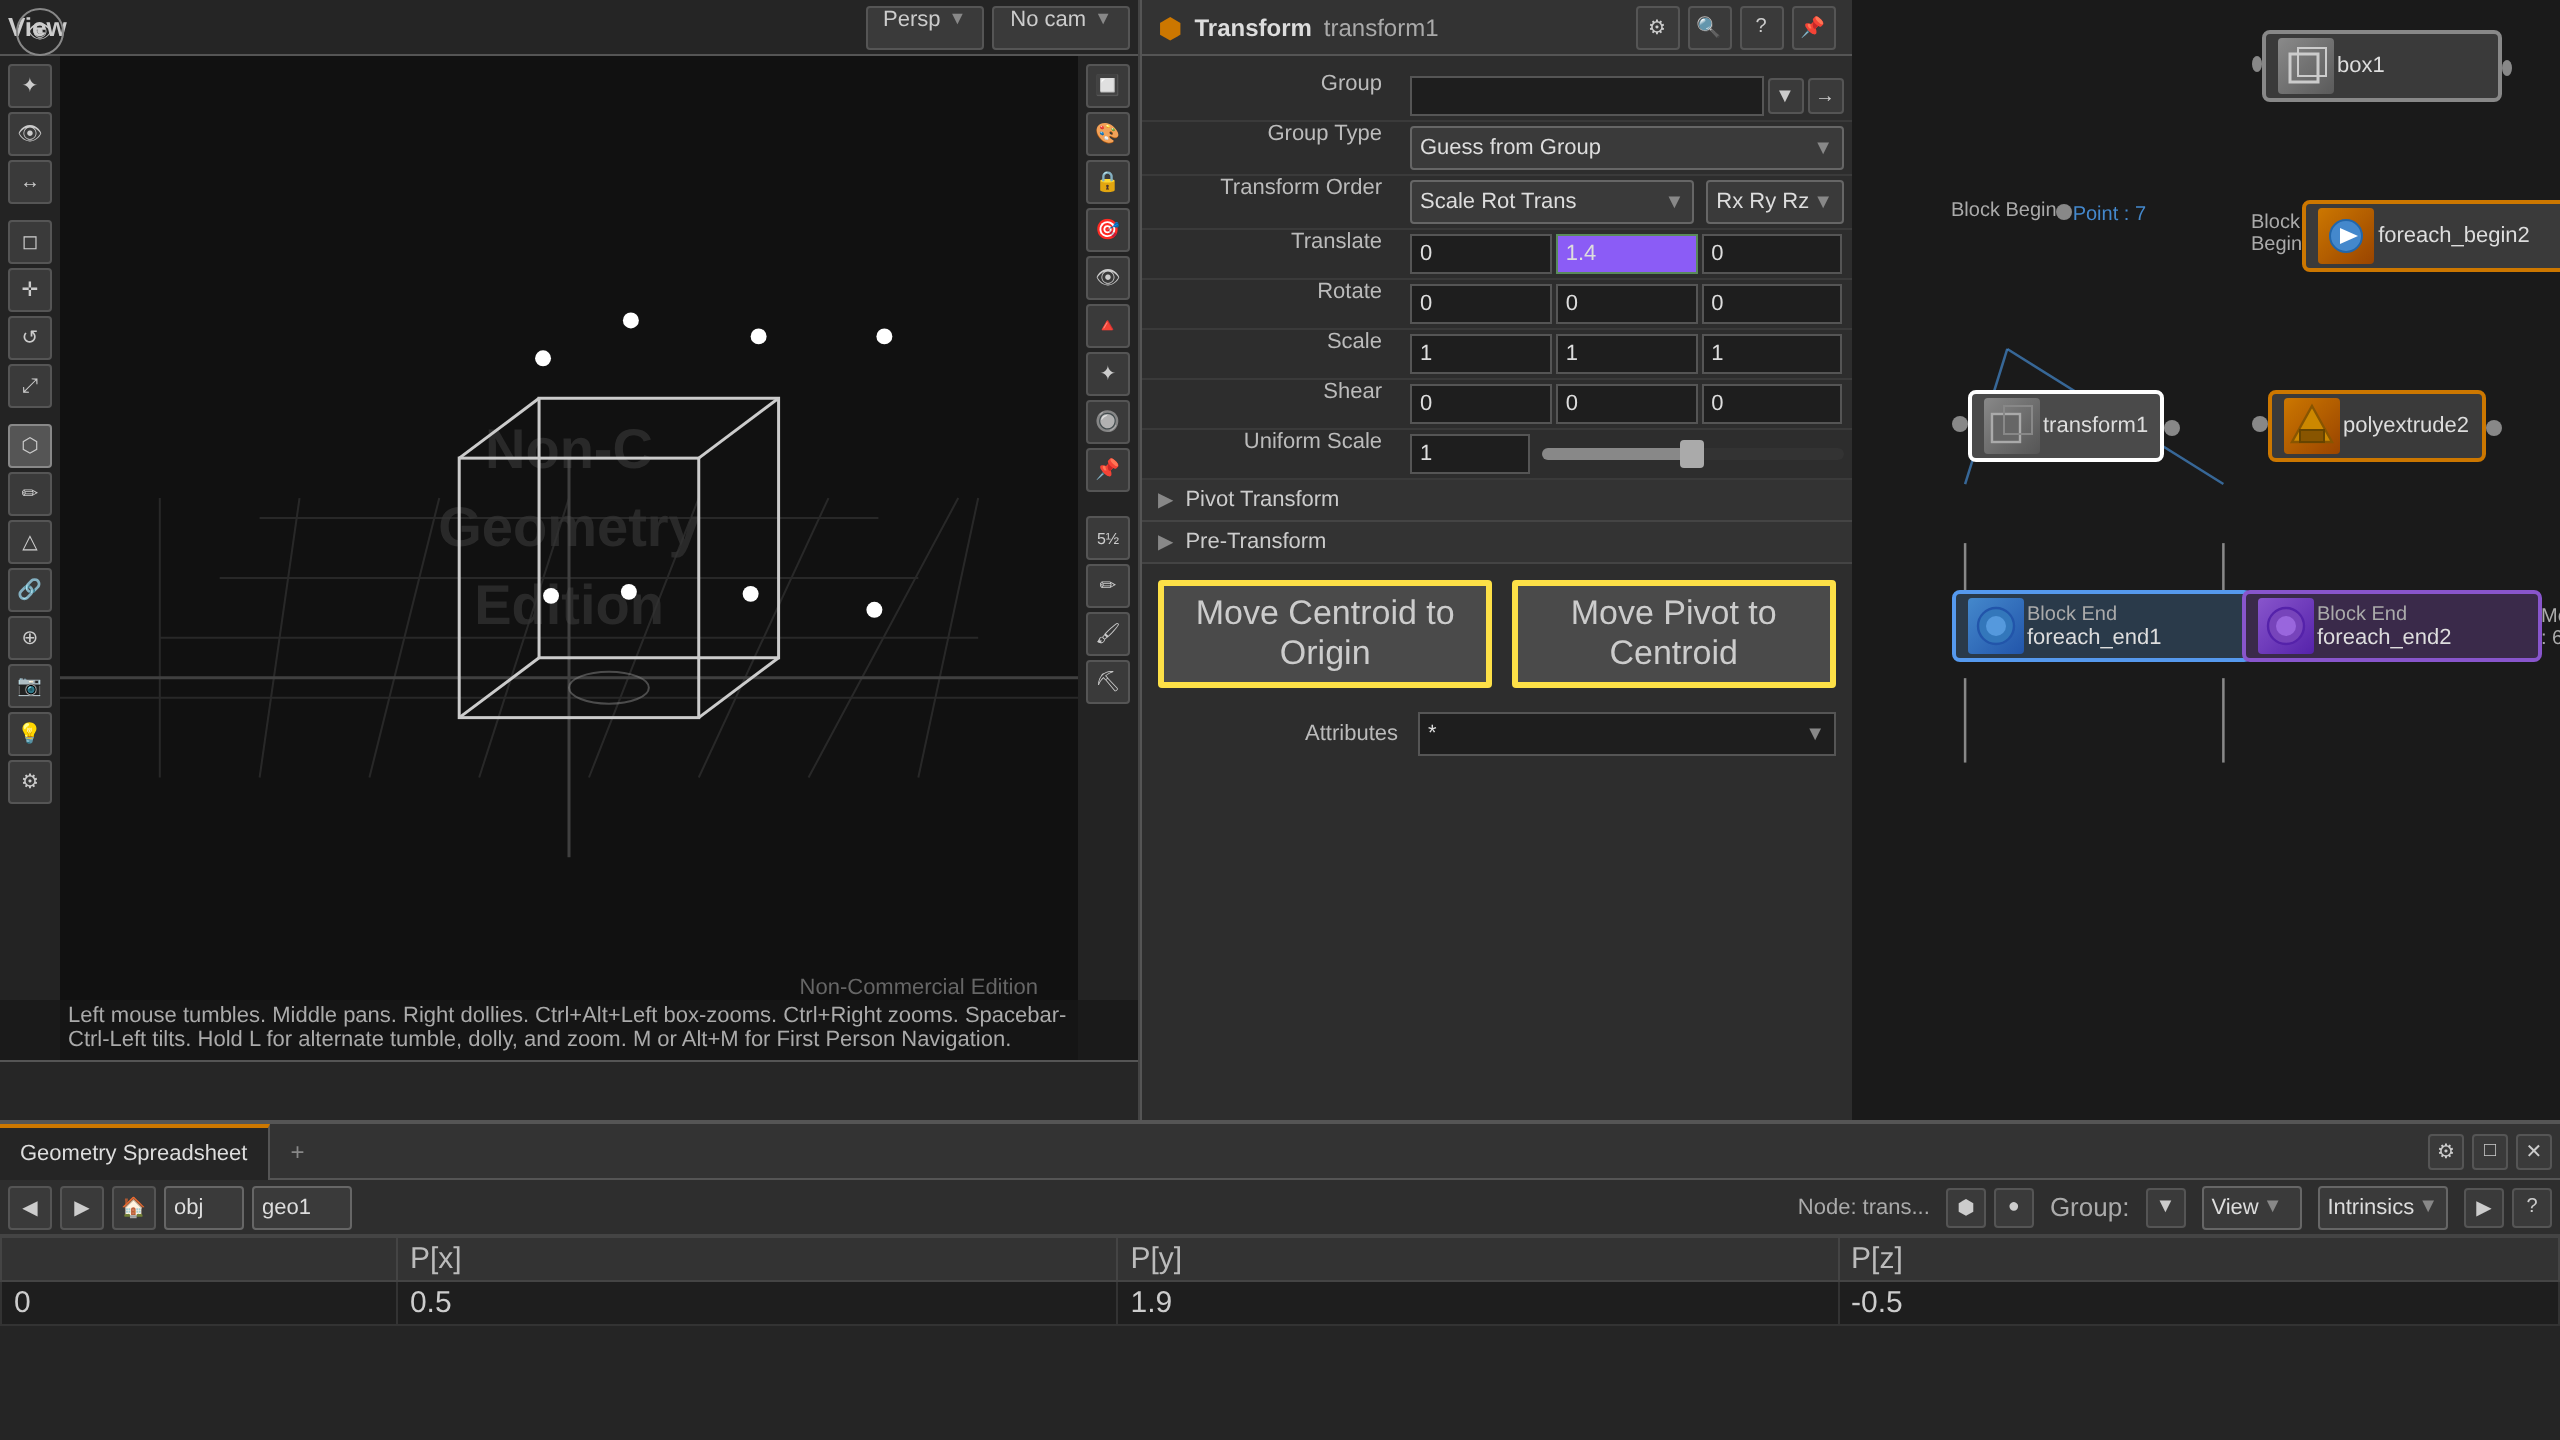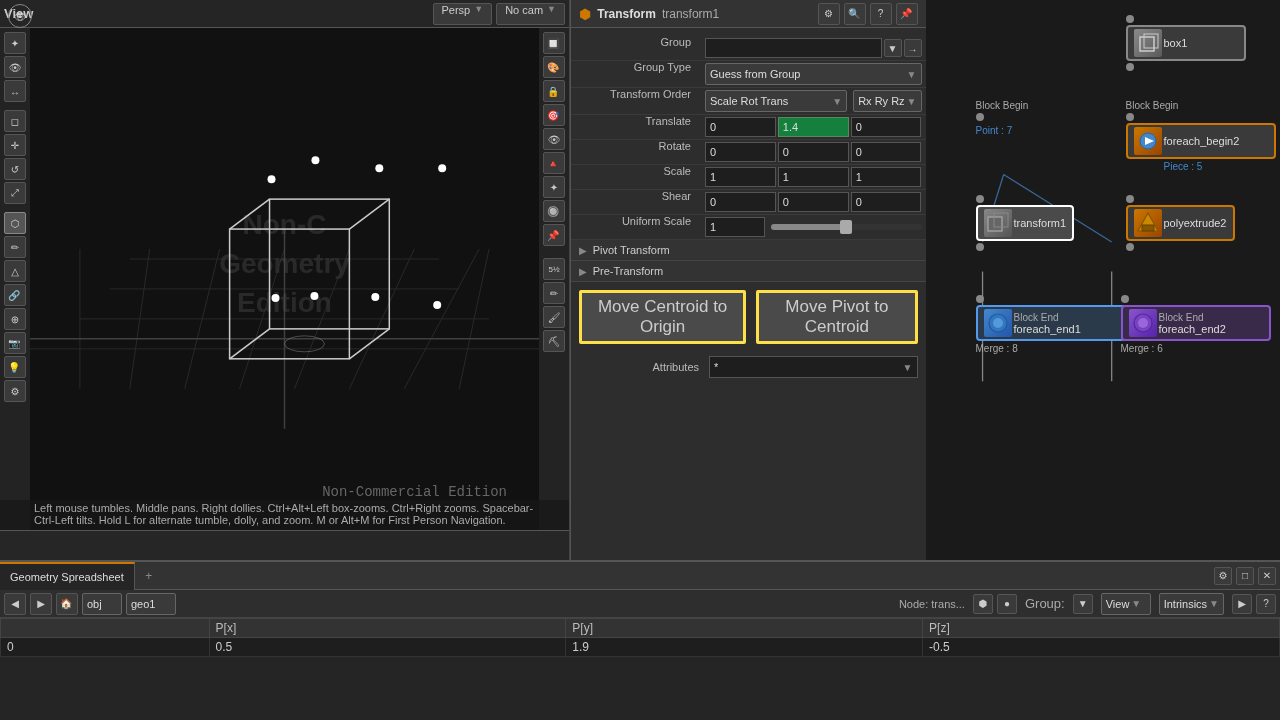--- a/index.html
+++ b/index.html
@@ -7,79 +7,79 @@
 
     .top-area { display: flex; height: 560px; }
 
     
     .viewport { width: 570px; height: 560px; background: #1a1a1a; position: relative; border-right: 1px solid #444; }
     .viewport-toolbar-top { position: absolute; top: 0; left: 0; right: 0; height: 28px; display: flex; align-items: center; background: rgba(40,40,40,0.8); border-bottom: 1px solid #555; padding: 0 4px; gap: 4px; z-index: 10; }
     .viewport-toolbar-left { position: absolute; top: 28px; left: 0; width: 30px; bottom: 60px; background: rgba(40,40,40,0.7); display: flex; flex-direction: column; align-items: center; padding: 4px 0; gap: 2px; }
     .viewport-toolbar-right { position: absolute; top: 28px; right: 0; width: 30px; bottom: 60px; background: rgba(40,40,40,0.7); display: flex; flex-direction: column; align-items: center; padding: 4px 0; gap: 2px; }
     .viewport-canvas { position: absolute; top: 28px; left: 30px; right: 30px; bottom: 60px; background: #111; overflow: hidden; }
     .viewport-info { position: absolute; bottom: 30px; left: 30px; right: 30px; height: 30px; font-size: 11px; color: #aaa; padding: 2px 4px; background: rgba(20,20,20,0.7); }
-    .non-commercial { position: absolute; bottom: 30px; right: 32px; font-size: 14px; color: #666; font-family: Liberation Mono, monospace; }
+    .non-commercial { position: absolute; bottom: 30px; right: 20px; font-size: 11px; color: #666; }
     .viewport-bottom { position: absolute; bottom: 0; left: 0; right: 0; height: 30px; background: rgba(40,40,40,0.9); border-top: 1px solid #555; display: flex; align-items: center; padding: 0 4px; }
 
     .icon-btn { width: 22px; height: 22px; background: #3a3a3a; border: 1px solid #555; border-radius: 2px; display: flex; align-items: center; justify-content: center; color: #ccc; font-size: 10px; cursor: pointer; flex-shrink: 0; }
     .dropdown-btn { height: 22px; background: #3a3a3a; border: 1px solid #555; border-radius: 2px; padding: 0 8px; color: #ccc; font-size: 11px; cursor: pointer; display: flex; align-items: flex-start; gap: 4px; }
     .grid-svg { position: absolute; inset: 0; width: 100%; height: 100%; }
     .view-icon { position: absolute; top: 4px; left: 8px; width: 24px; height: 24px; border: 1px solid #888; border-radius: 50%; display: flex; align-items: center; justify-content: center; color: #ccc; font-size: 10px; }
 
     
     .right-panel { flex: 1; background: #2d2d2d; border-left: 1px solid #555; overflow-y: auto; }
     .panel-header { background: #333; height: 28px; display: flex; align-items: center; padding: 0 8px; border-bottom: 1px solid #555; gap: 6px; }
     .panel-title { color: #ddd; font-size: 12px; font-weight: bold; }
     .panel-node-name { color: #aaa; font-size: 12px; }
     .header-icons { margin-left: auto; display: flex; gap: 4px; }
 
     .properties-area { padding: 8px 0; }
     .prop-row { display: flex; min-height: 24px; border-bottom: 1px solid #3a3a3a; }
     .prop-label { width: 130px; text-align: right; padding-right: 10px; color: #bbb; font-size: 11px; flex-shrink: 0; }
     .prop-value { flex: 1; display: flex; align-items: center; gap: 2px; padding: 2px 4px; }
 
     .field-box { background: #1e1e1e; border: 1px solid #555; height: 20px; flex: 1; padding: 0 4px; color: #ddd; font-size: 11px; display: flex; align-items: center; cursor: text; }
-    .field-box.highlight { background: #15803d; border-color: #5a8a5a; }
+    .field-box.highlight { background: #8b5cf6; border-color: #5a8a5a; }
     .select-box { background: #3a3a3a; border: 1px solid #666; height: 22px; padding: 0 4px; color: #ddd; font-size: 11px; display: flex; align-items: center; gap: 2px; cursor: pointer; border-radius: 2px; }
     .select-arrow { color: #888; font-size: 10px; }
 
     .section-header { display: flex; align-items: center; padding: 4px 8px; background: #333; cursor: pointer; border-bottom: 1px solid #444; }
     .section-arrow { color: #888; margin-right: 6px; font-size: 10px; }
     .section-title { color: #ccc; font-size: 11px; }
 
     .btn { background: #4a4a4a; border: 3px solid #fde047; padding: 4px 10px; color: #ccc; font-size: 17px; cursor: pointer; border-radius: 2px; }
 
     .attributes-row { display: flex; align-items: center; padding: 4px 8px; }
     .attr-label { width: 130px; text-align: right; padding-right: 10px; color: #bbb; font-size: 11px; }
     .attr-value { flex: 1; }
     .attr-field { background: #1e1e1e; border: 1px solid #555; height: 22px; padding: 0 4px; color: #ddd; font-size: 11px; display: flex; align-items: center; justify-content: space-between; }
 
     
     .node-graph { flex: 1; background: #1a1a1a; position: relative; overflow: hidden; }
     .graph-svg { position: absolute; inset: 0; width: 100%; height: 100%; pointer-events: none; }
 
-    .node-card { position: absolute; display: flex; flex-direction: column; align-items: flex-start; }
+    .node-card { position: absolute; display: flex; flex-direction: row; align-items: center; }
     .node-box { border: 2px solid #cc7700; border-radius: 4px; background: #3a3a3a; display: flex; align-items: center; gap: 2px; padding: 2px 6px; min-width: 90px; height: 36px; }
     .node-box.selected { border-color: #ffffff; background: #4a4a4a; }
     .node-box.blue { border-color: #4488cc; background: #2a3a4a; }
     .node-box.purple { border-color: #8855cc; background: #3a2a4a; }
     .node-icon { width: 28px; height: 28px; border-radius: 2px; overflow: hidden; flex-shrink: 0; }
     .node-label { color: #ddd; font-size: 11px; white-space: nowrap; }
 
     
     .bottom-panel { height: 160px; background: #252525; border-top: 2px solid #555; display: flex; flex-direction: column; }
     .tab-bar { height: 28px; background: #333; display: flex; align-items: center; border-bottom: 1px solid #555; }
     .tab { padding: 0 10px; height: 28px; display: flex; align-items: center; cursor: pointer; font-size: 11px; color: #aaa; border-right: 1px solid #555; }
     .tab.active { background: #252525; color: #ddd; border-top: 2px solid #cc7700; }
     .tab-add { width: 28px; height: 28px; display: flex; align-items: center; justify-content: center; cursor: pointer; color: #888; }
     .tab-controls { margin-left: auto; display: flex; align-items: center; gap: 4px; padding: 0 4px; }
 
     .spreadsheet-toolbar { height: 28px; background: #2e2e2e; display: flex; align-items: center; padding: 0 4px; gap: 4px; border-bottom: 1px solid #444; }
     .spreadsheet-body { flex: 1; overflow: auto; }
-    table { width: 100%; border-collapse: collapse; font-size: 12px; }
+    table { width: 100%; border-collapse: collapse; font-size: 15px; }
     th { background: #333; color: #bbb; padding: 2px 6px; border: 1px solid #444; text-align: left; font-weight: normal; }
     td { background: #1e1e1e; color: #ccc; padding: 2px 6px; border: 1px solid #333; }
     tr:nth-child(even) td { background: #222; }
 
     .slider-track { flex: 1; height: 6px; background: #333; border-radius: 3px; position: relative; }
     .slider-fill { height: 100%; background: #888; border-radius: 3px; }
     .slider-thumb { position: absolute; top: -4px; width: 12px; height: 14px; background: #aaa; border-radius: 2px; transform: translateX(-50%); }
 
     .non-comm-watermark { position: absolute; top: 50%; left: 50%; transform: translate(-50%, -50%); color: rgba(100,100,100,0.3); font-size: 28px; font-weight: bold; pointer-events: none; text-align: center; line-height: 1.4; }
   </style>

